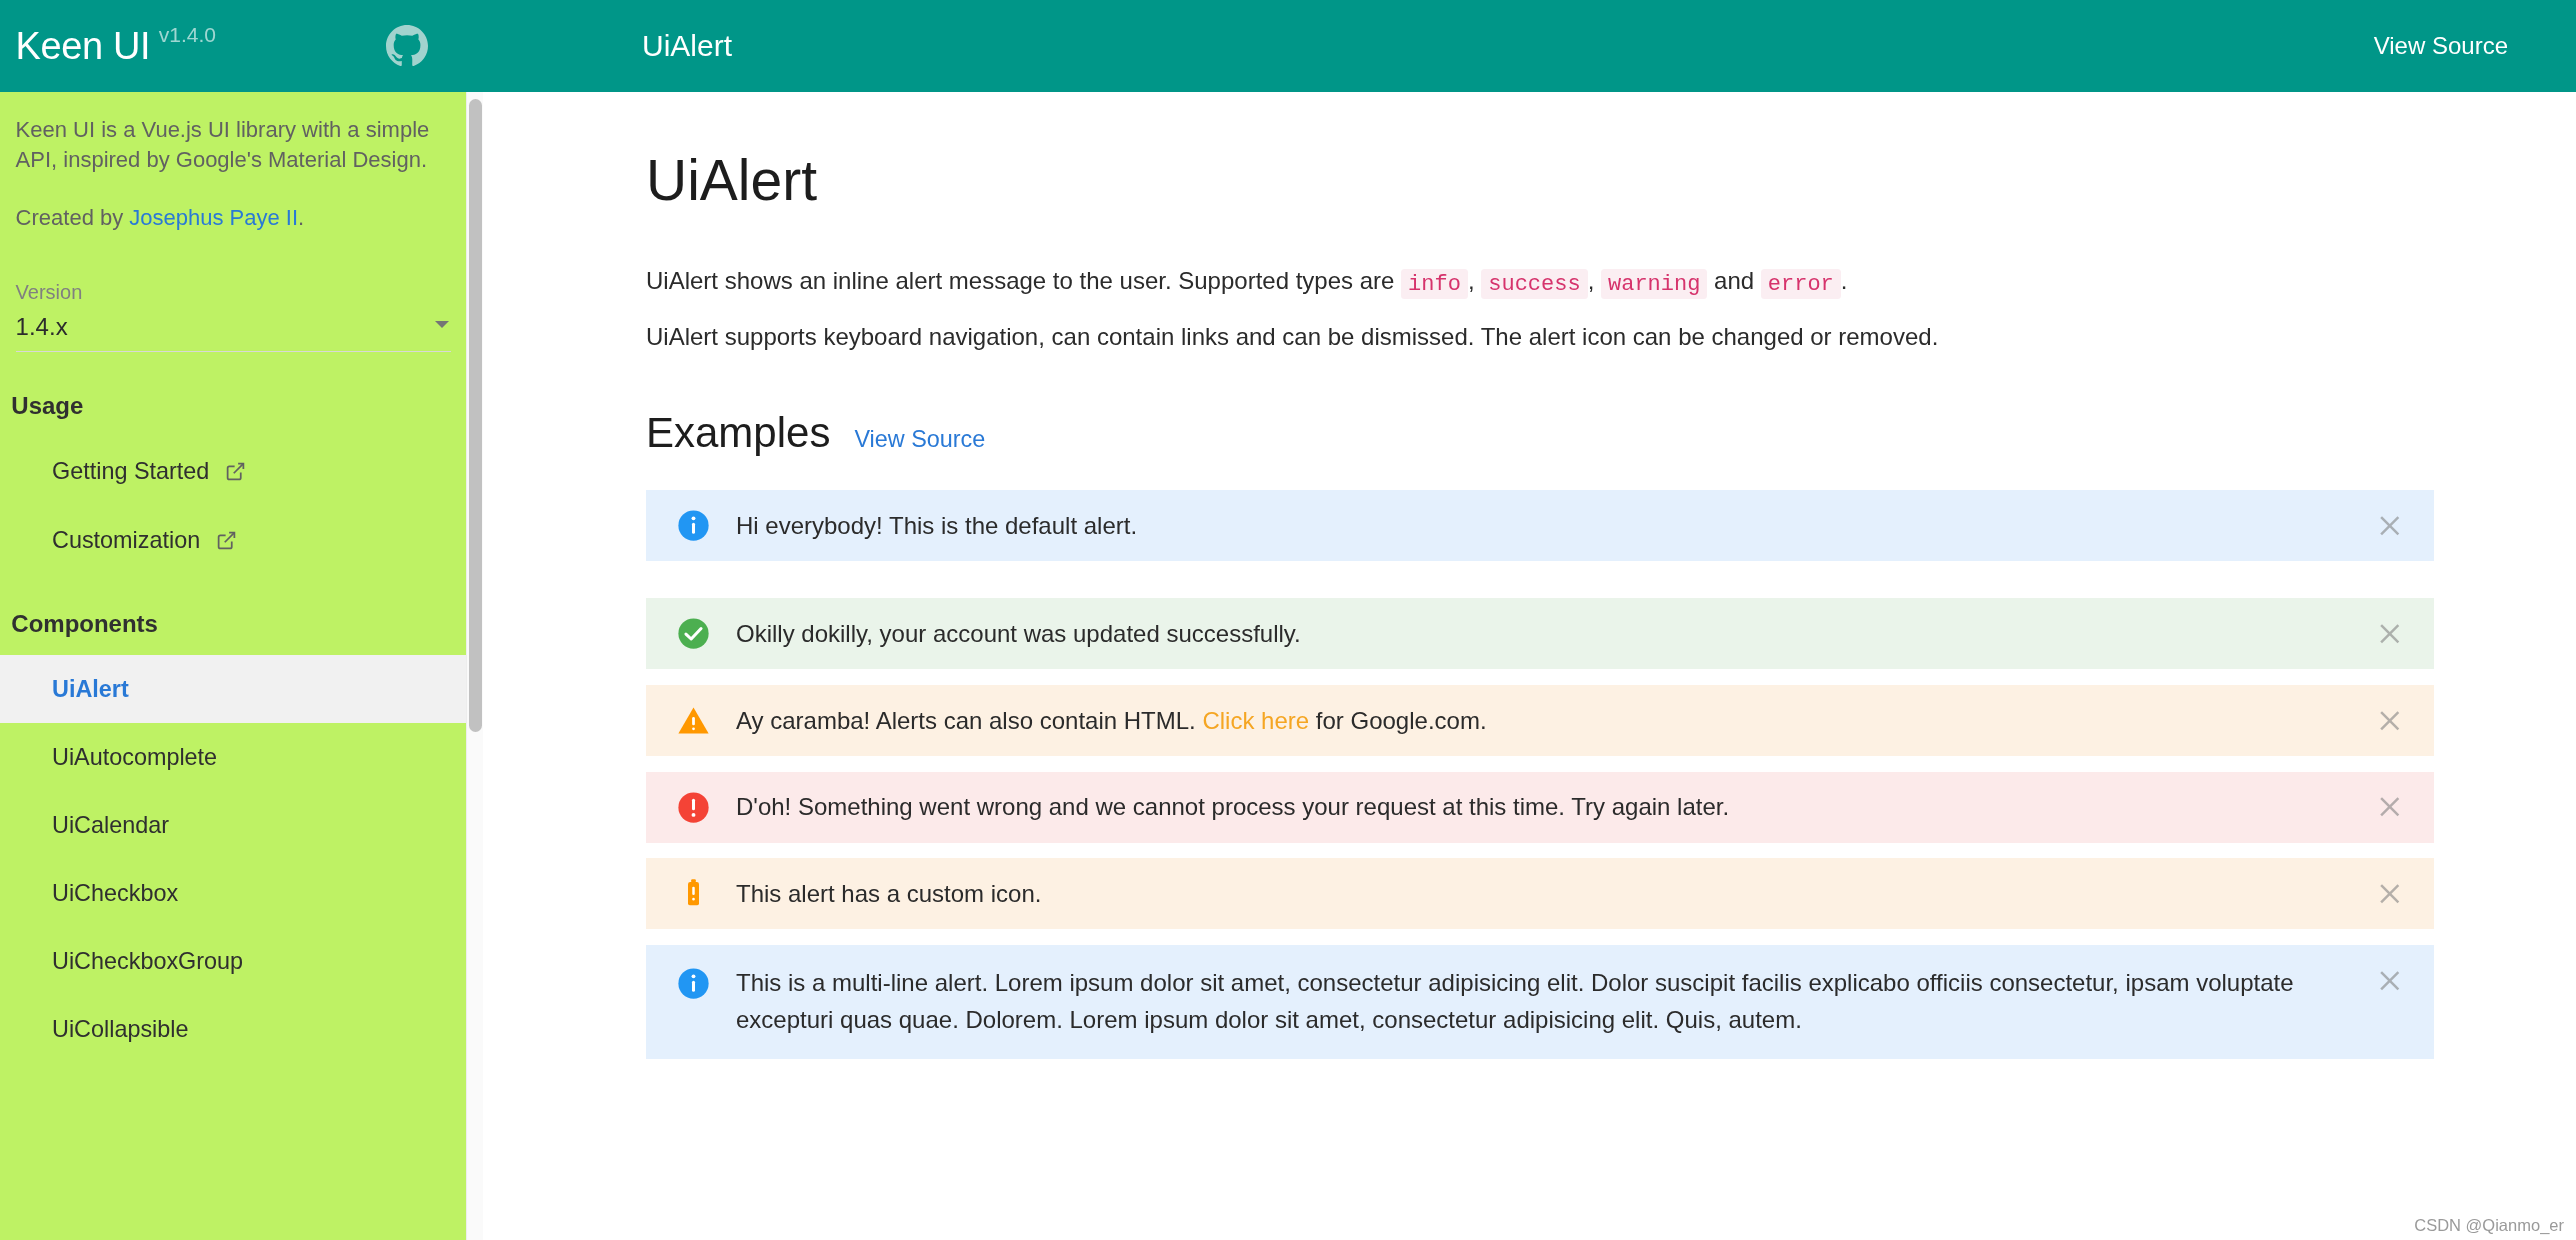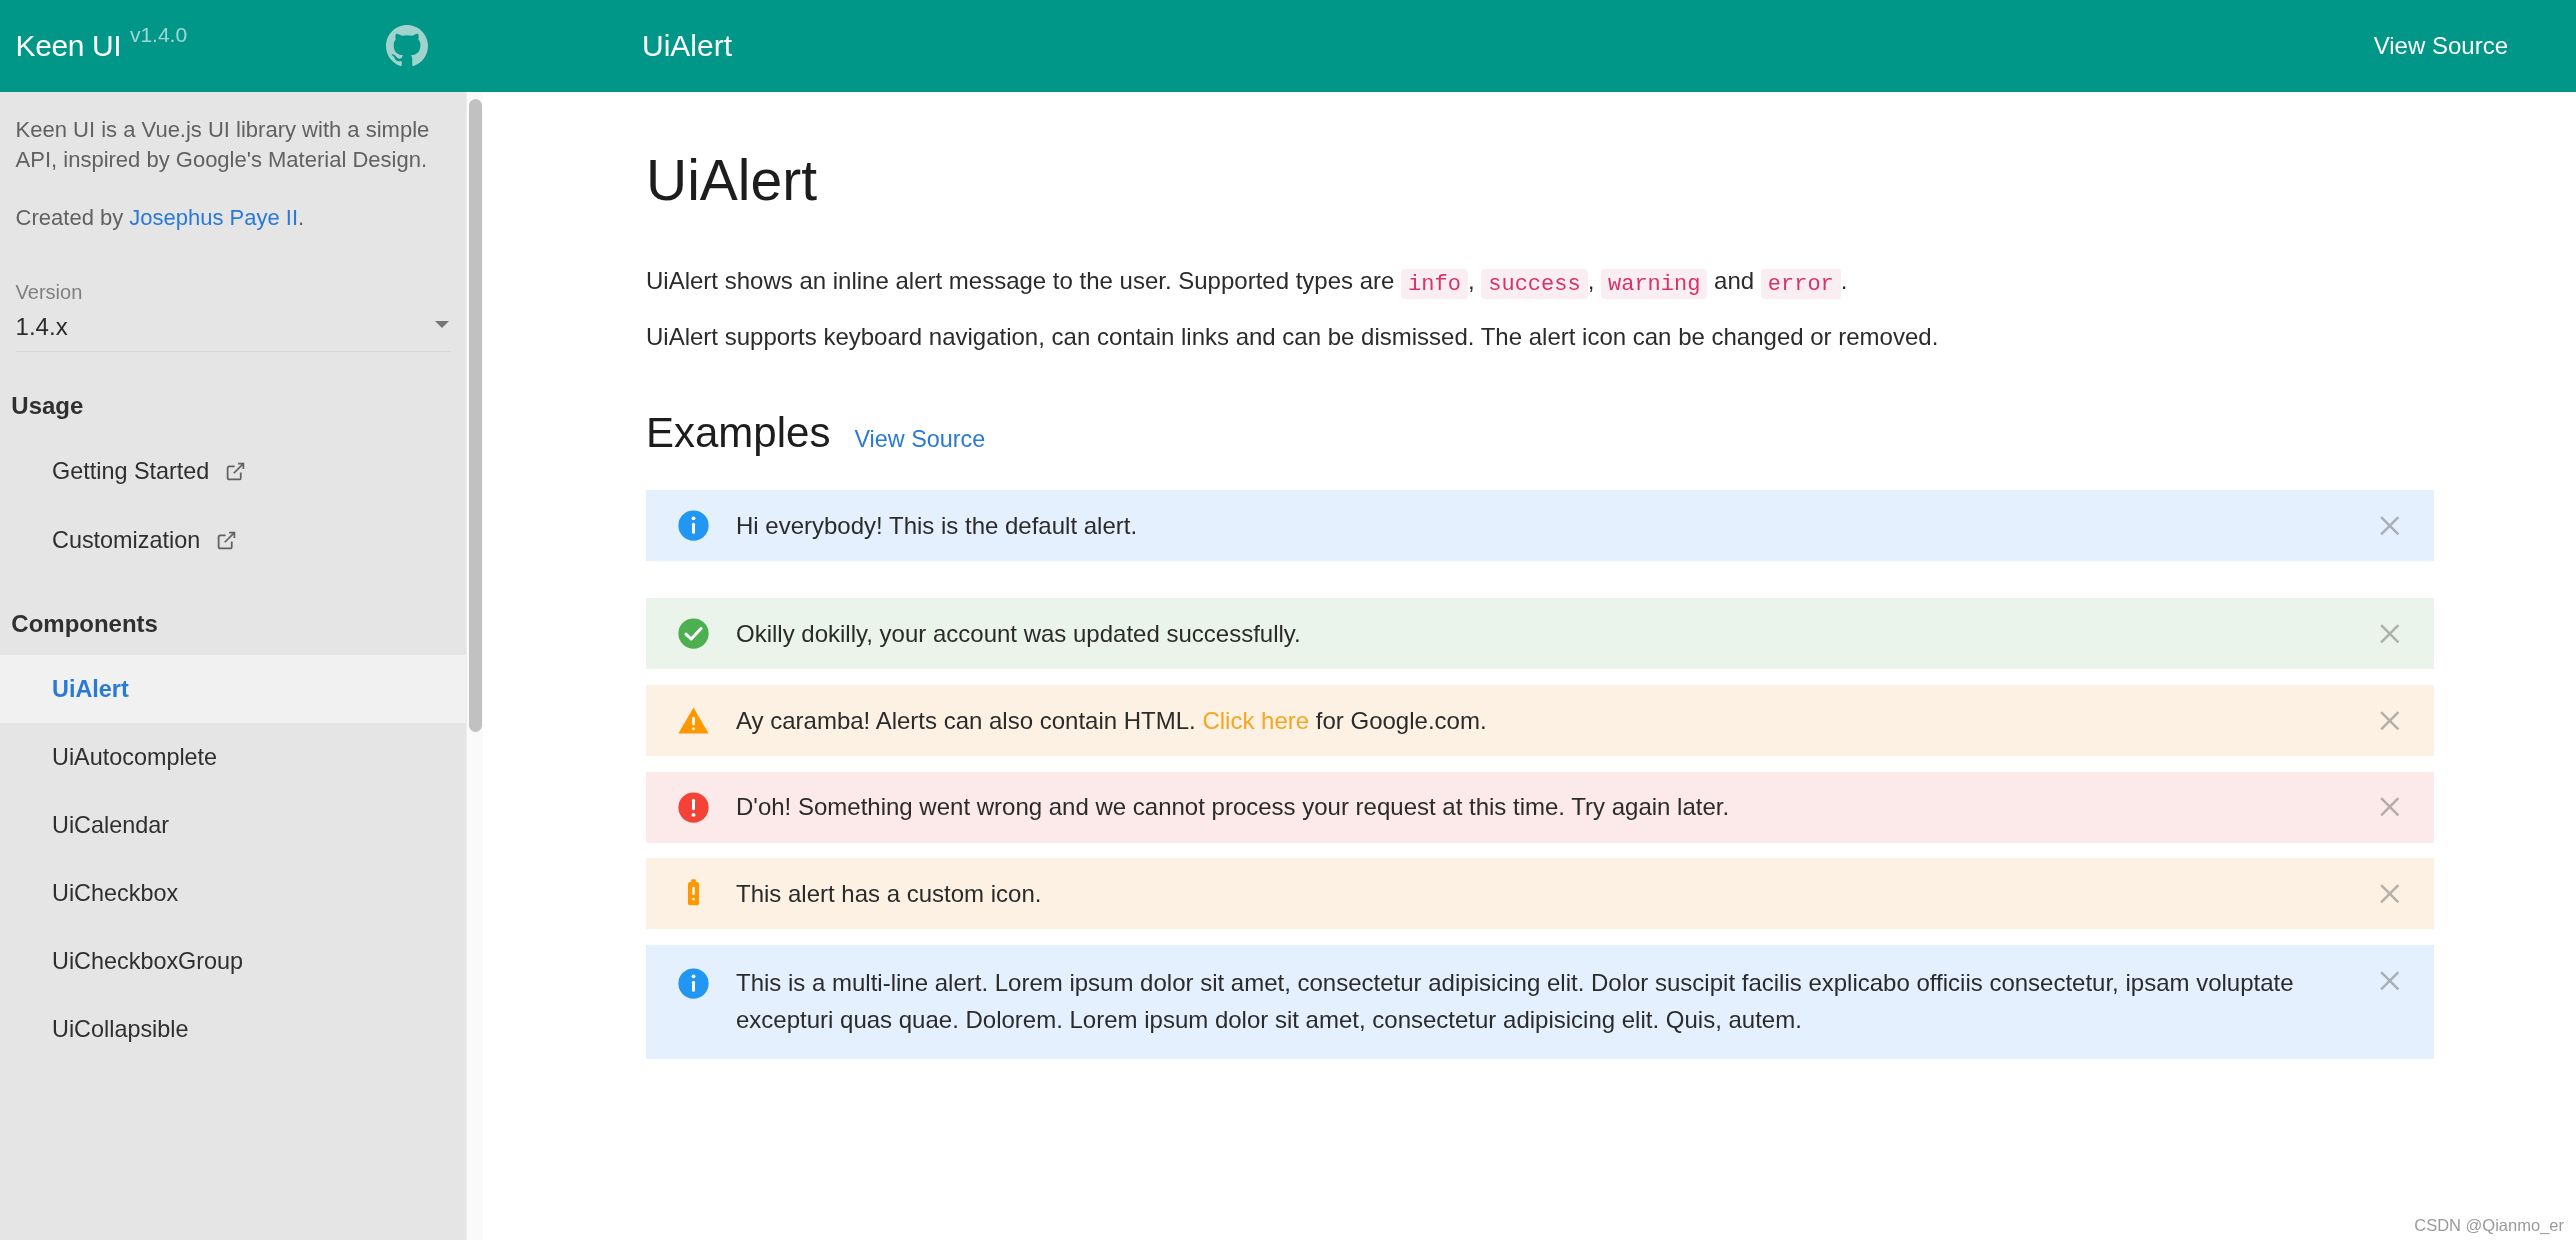--- a/index.html
+++ b/index.html
@@ -20,21 +20,21 @@
     z-index: 50;
   }
   .brand-block {
     width: 482px; height: 92px;
     display: flex; align-items: center;
     padding-left: 15.6px;
     position: relative;
   }
   .brand-name {
     color: #ffffff;
-    font-size: 30px;
+    font-size: 38px;
     font-weight: 400;
     letter-spacing: -0.4px;
     line-height: 1;
   }
   .brand-version {
     color: rgba(255,255,255,0.62);
     font-size: 21px;
     margin-left: 8.7px;
     align-self: flex-start;
     margin-top: 22.6px;
@@ -64,21 +64,21 @@
     text-decoration: none;
     cursor: pointer;
     white-space: nowrap;
   }
 
   
   .sidebar {
     position: absolute;
     top: 92px; left: 0;
     width: 482px; height: 1148px;
-    background: #e5e5e5;
+    background: #bef264;
     border-right: 0.9px solid #e4e4e4;
     overflow: hidden;
   }
   .sidebar-inner {
     width: 482px;
     padding: 0;
   }
   .sb-intro {
     padding: 22.6px 28px 0 15.6px;
   }

